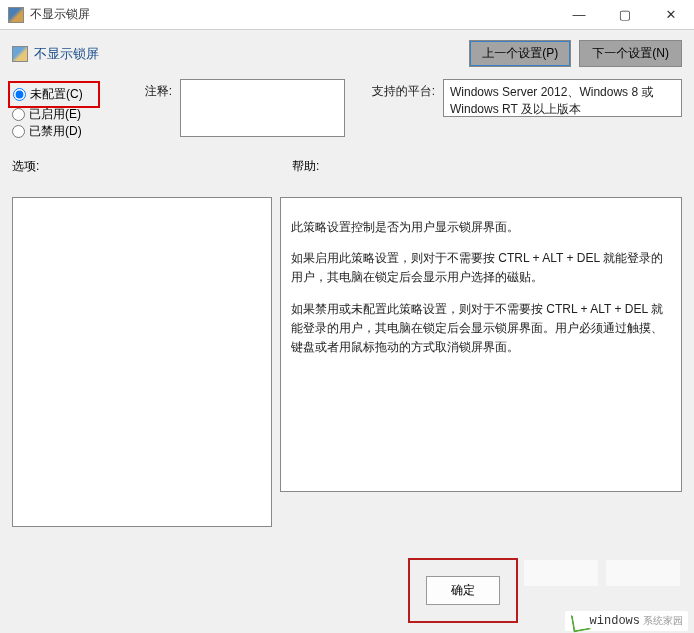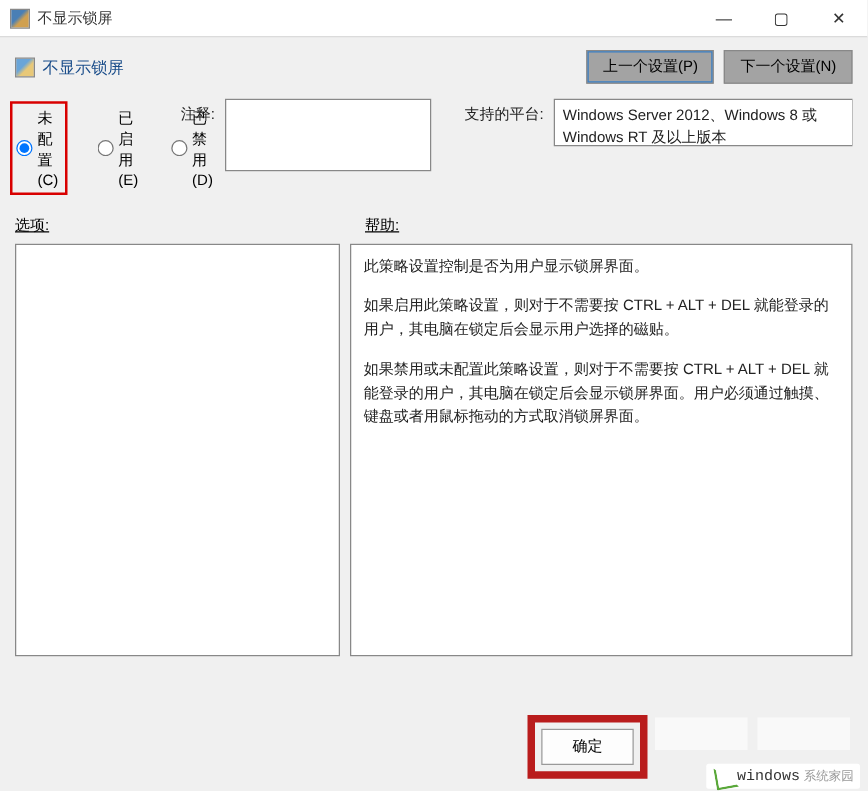--- a/index.html
+++ b/index.html
@@ -78,21 +78,22 @@
       outline: 1px solid #3a7fc4;
       outline-offset: -2px;
     }
     .config-section {
       display: flex;
       padding: 4px 12px 0 12px;
       gap: 10px;
     }
     .radio-group {
       display: flex;
-      gap: 26px;
+      flex-direction: column;
+      gap: 0;
       padding-top: 4px;
       width: 86px;
     }
     .radio-row {
       display: flex;
       align-items: center;
       gap: 4px;
       font-size: 12px;
     }
     .radio-highlight {
@@ -136,43 +137,42 @@
       flex: 1;
       height: 38px;
       background: #fff;
       border: 1px solid #888;
       padding: 4px 6px;
       overflow-y: scroll;
       color: #222;
     }
     .labels-row {
       display: flex;
-      padding: 18px 12px 6px 12px;
-      text-decoration: underline;
+      padding: 18px 12px 22px 12px;
     }
     .labels-row .lbl-left { width: 280px; }
     .panels-row {
       display: flex;
       gap: 8px;
       padding: 0 12px;
       flex: 1;
       min-height: 0;
     }
     .options-panel {
       width: 260px;
       background: #fff;
       border: 1px solid #888;
       height: 330px;
     }
     .help-panel {
       flex: 1;
       background: #fff;
       border: 1px solid #888;
-      height: 330px;
-      padding: 8px 10px;
+      height: 295px;
+      padding: 20px 10px;
       overflow-y: scroll;
       font-size: 12px;
       line-height: 1.6;
       color: #222;
     }
     .help-panel p { margin-bottom: 12px; }
     .button-bar {
       display: flex;
       justify-content: flex-end;
       padding: 10px 14px 12px 12px;
@@ -180,22 +180,22 @@
     }
     .action-btn {
       background: #fdfdfd;
       border: 1px solid #999;
       padding: 5px 0;
       font-size: 12px;
       font-family: inherit;
       width: 74px;
     }
     .ok-highlight {
-      border: 6px solid #b91c1c;
-      padding: 5px;
+      border: 2px solid #b91c1c;
+      padding: 16px;
       margin: -2px;
     }
     .faded-btn {
       width: 74px;
       height: 26px;
       background: #f9f9f9;
     }
     .watermark {
       position: absolute;
       bottom: 2px;

